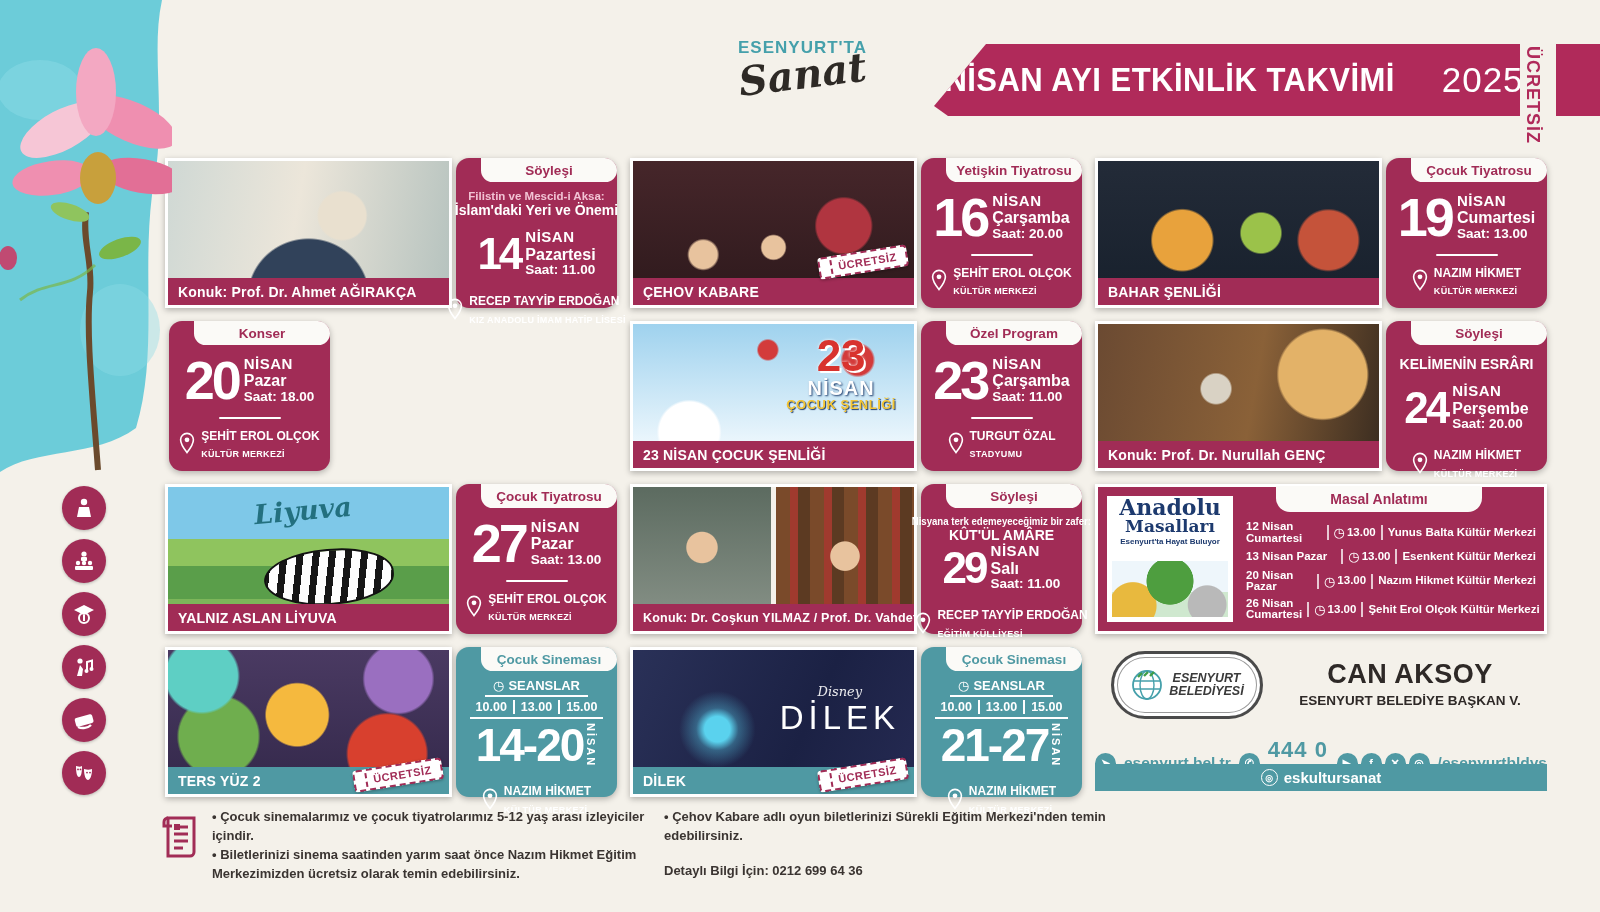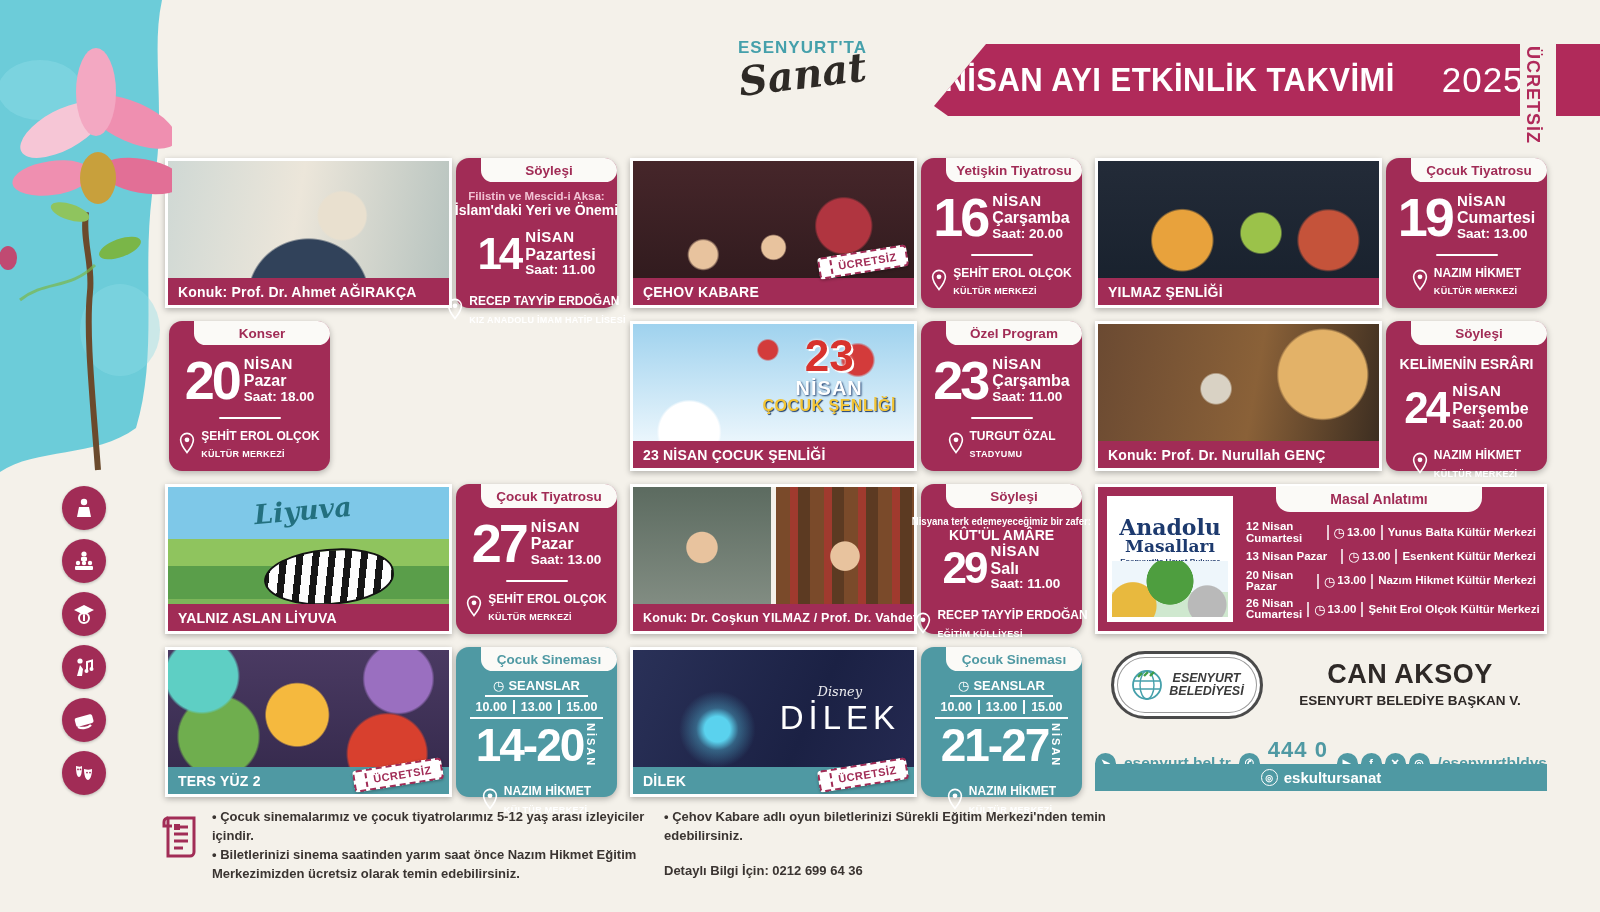--- a/index.html
+++ b/index.html
@@ -115,31 +115,31 @@
        linear-gradient(#4a3a62,#33284a)}
   .p10{background:radial-gradient(circle at 30% 55%,#5ad2ee 0 6%,rgba(90,210,238,.35) 10%,transparent 18%),
        linear-gradient(115deg,#2a3158,#1b2144 60%,#252a52)}
   .zebra{position:absolute;left:96px;top:62px;width:130px;height:56px;border-radius:50% 46% 48% 50%;
          background:repeating-linear-gradient(100deg,#161616 0 7px,#fdfdfd 7px 16px);border:2px solid #111;transform:rotate(-4deg)}
   .liyuva{position:absolute;left:86px;top:8px;font-family:"DejaVu Serif",serif;font-style:italic;font-weight:700;
           font-size:27px;color:#23707f;transform:rotate(-5deg)}
   .ov23{position:absolute;right:18px;top:10px;text-align:center;line-height:1}
   .ov23 .b{font-size:44px;font-weight:800;color:#d8332e;text-shadow:0 0 3px #fff,2px 2px 0 #fff}
   .ov23 .m{font-size:20px;font-weight:800;color:#fff;text-shadow:1px 1px 2px #1b3a6b;letter-spacing:1px}
-  .ov23 .s{font-size:16px;font-weight:800;color:#f4c534;text-shadow:1px 1px 1px #1b3a6b;letter-spacing:.5px}
+  .ov23 .s{font-size:13px;font-weight:800;color:#f4c534;text-shadow:1px 1px 1px #1b3a6b;letter-spacing:.5px}
   .ovd{position:absolute;right:14px;top:34px;text-align:center;color:#fff}
   .ovd .br{font-family:"DejaVu Serif",serif;font-style:italic;font-size:13px;opacity:.9}
   .ovd .ti{font-size:33px;font-weight:400;letter-spacing:5px}
 
   
   .masal{position:absolute;left:1095px;top:484px;width:452px;height:150px;background:var(--crimson);
          border:3px solid #fff;box-shadow:0 2px 6px rgba(0,0,0,.28);color:#fff}
   .masal .mtab{position:absolute;top:-1px;left:178px;width:206px;height:26px;background:#fbfaf7;border-radius:0 0 14px 14px;
          display:flex;align-items:center;justify-content:center;color:var(--crimson);font-weight:800;font-size:14px}
-  .poster{position:absolute;left:9px;top:9px;bottom:9px;width:126px;background:#fff;text-align:center;color:#1d3a6e;padding-top:20px}
+  .poster{position:absolute;left:9px;top:9px;bottom:9px;width:126px;background:#fff;text-align:center;color:#1d3a6e;padding-top:0}
   .poster .q1{font-family:"DejaVu Serif",serif;font-weight:800;font-size:22px;line-height:1}
   .poster .q2{font-family:"DejaVu Serif",serif;font-weight:800;font-size:17px;line-height:1}
   .poster .q3{font-size:8px;font-weight:700;margin-top:2px}
   .poster .ill{position:absolute;left:5px;right:5px;bottom:5px;height:56px;
         background:radial-gradient(circle at 50% 36%,#4e9e3f 0 34%,transparent 35%),
         radial-gradient(circle at 18% 80%,#e8b93e 0 22%,transparent 23%),
         radial-gradient(circle at 82% 78%,#b9b9b9 0 18%,transparent 19%),
         linear-gradient(#eef6fb 0 55%,#cfe8cf 55%)}
   .mrows{position:absolute;left:148px;right:8px;top:34px;bottom:10px;display:flex;flex-direction:column;justify-content:space-between}
   .mrow{display:flex;align-items:center;font-size:11.5px;font-weight:700;line-height:1}
@@ -313,21 +313,21 @@
             <circle cx="10" cy="9" r="3" fill="#fff"></circle>
           </svg>
         <span class="vt"><span class="v1">ŞEHİT EROL OLÇOK</span><br>
         <span class="v2">KÜLTÜR MERKEZİ</span></span>
       </div>
     </div>
   </div>
 
   <div class="card" style="left:1095px;top:158px">
     <div class="photo p3">
-      <div class="cap">YILMAZ ŞENLİĞİ</div>
+      <div class="cap">BAHAR ŞENLİĞİ</div>
     </div>
     <div class="panel">
       <div class="tab">Çocuk Tiyatrosu</div>
       <div class="spacer"></div>
       <div class="date">
         <span class="day">19</span>
         <span class="dm">
           <span class="m">NİSAN</span>
           <span class="w">Cumartesi</span>
           <span class="t">Saat: 13.00</span>

